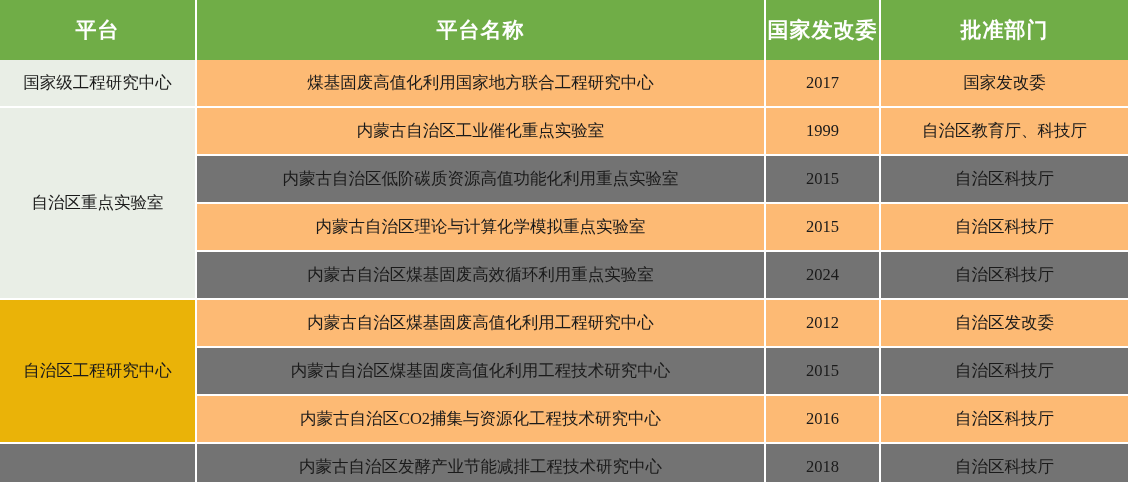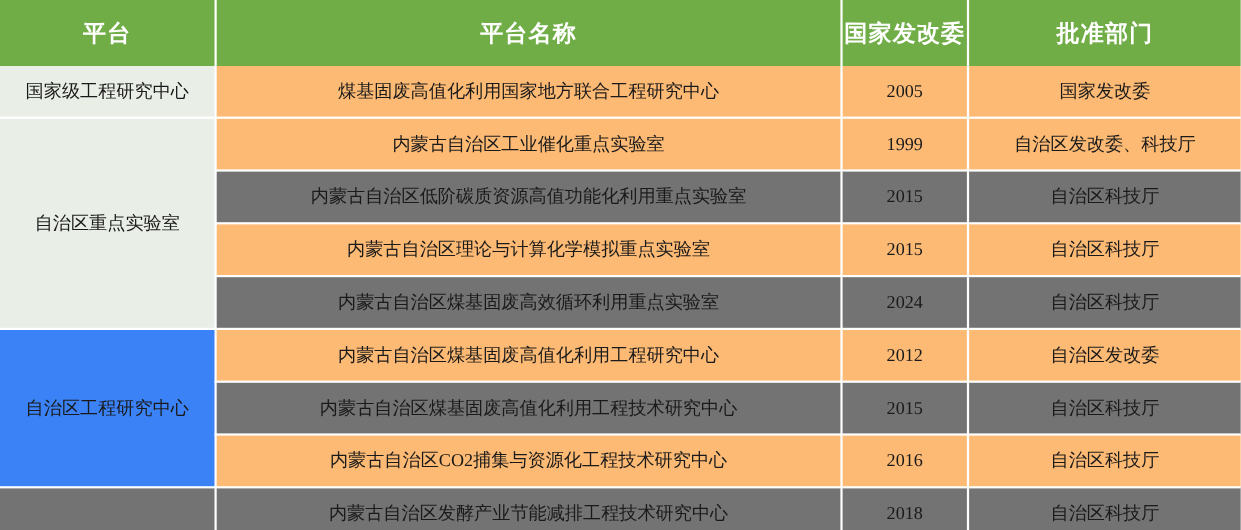--- a/index.html
+++ b/index.html
@@ -56,21 +56,21 @@
   tr.band-light td { background: #fdba74; }
   tr.band-dark  td { background: #737373; }
 
   
   td.group-cell {
     background: #E9EEE6;
     font-size: 16.5px;
     vertical-align: middle;
   }
   td.group-cell.group-a { background: #E9EEE6; }
-  td.group-cell.group-b { background: #3b82f6; }
+  td.group-cell.group-b { background: #eab308; }
 
   
   td.blank-cell {
     background: #ffffff;
     border-right: 2px solid #ffffff;
     border-bottom: none;
   }
   tr.last-row td { border-bottom: none; }
 </style>
 </head>
@@ -89,29 +89,29 @@
       <th>平台名称</th>
       <th>国家发改委</th>
       <th>批准部门</th>
     </tr>
   </thead>
   <tbody>
 
     <tr class="band-light">
       <td class="group-cell group-a" rowspan="1">国家级工程研究中心</td>
       <td>煤基固废高值化利用国家地方联合工程研究中心</td>
-      <td>2005</td>
+      <td>2017</td>
       <td>国家发改委</td>
     </tr>
 
     <tr class="band-light">
       <td class="group-cell group-a" rowspan="4">自治区重点实验室</td>
       <td>内蒙古自治区工业催化重点实验室</td>
       <td>1999</td>
-      <td>自治区发改委、科技厅</td>
+      <td>自治区教育厅、科技厅</td>
     </tr>
     <tr class="band-dark">
       <td>内蒙古自治区低阶碳质资源高值功能化利用重点实验室</td>
       <td>2015</td>
       <td>自治区科技厅</td>
     </tr>
     <tr class="band-light">
       <td>内蒙古自治区理论与计算化学模拟重点实验室</td>
       <td>2015</td>
       <td>自治区科技厅</td>

